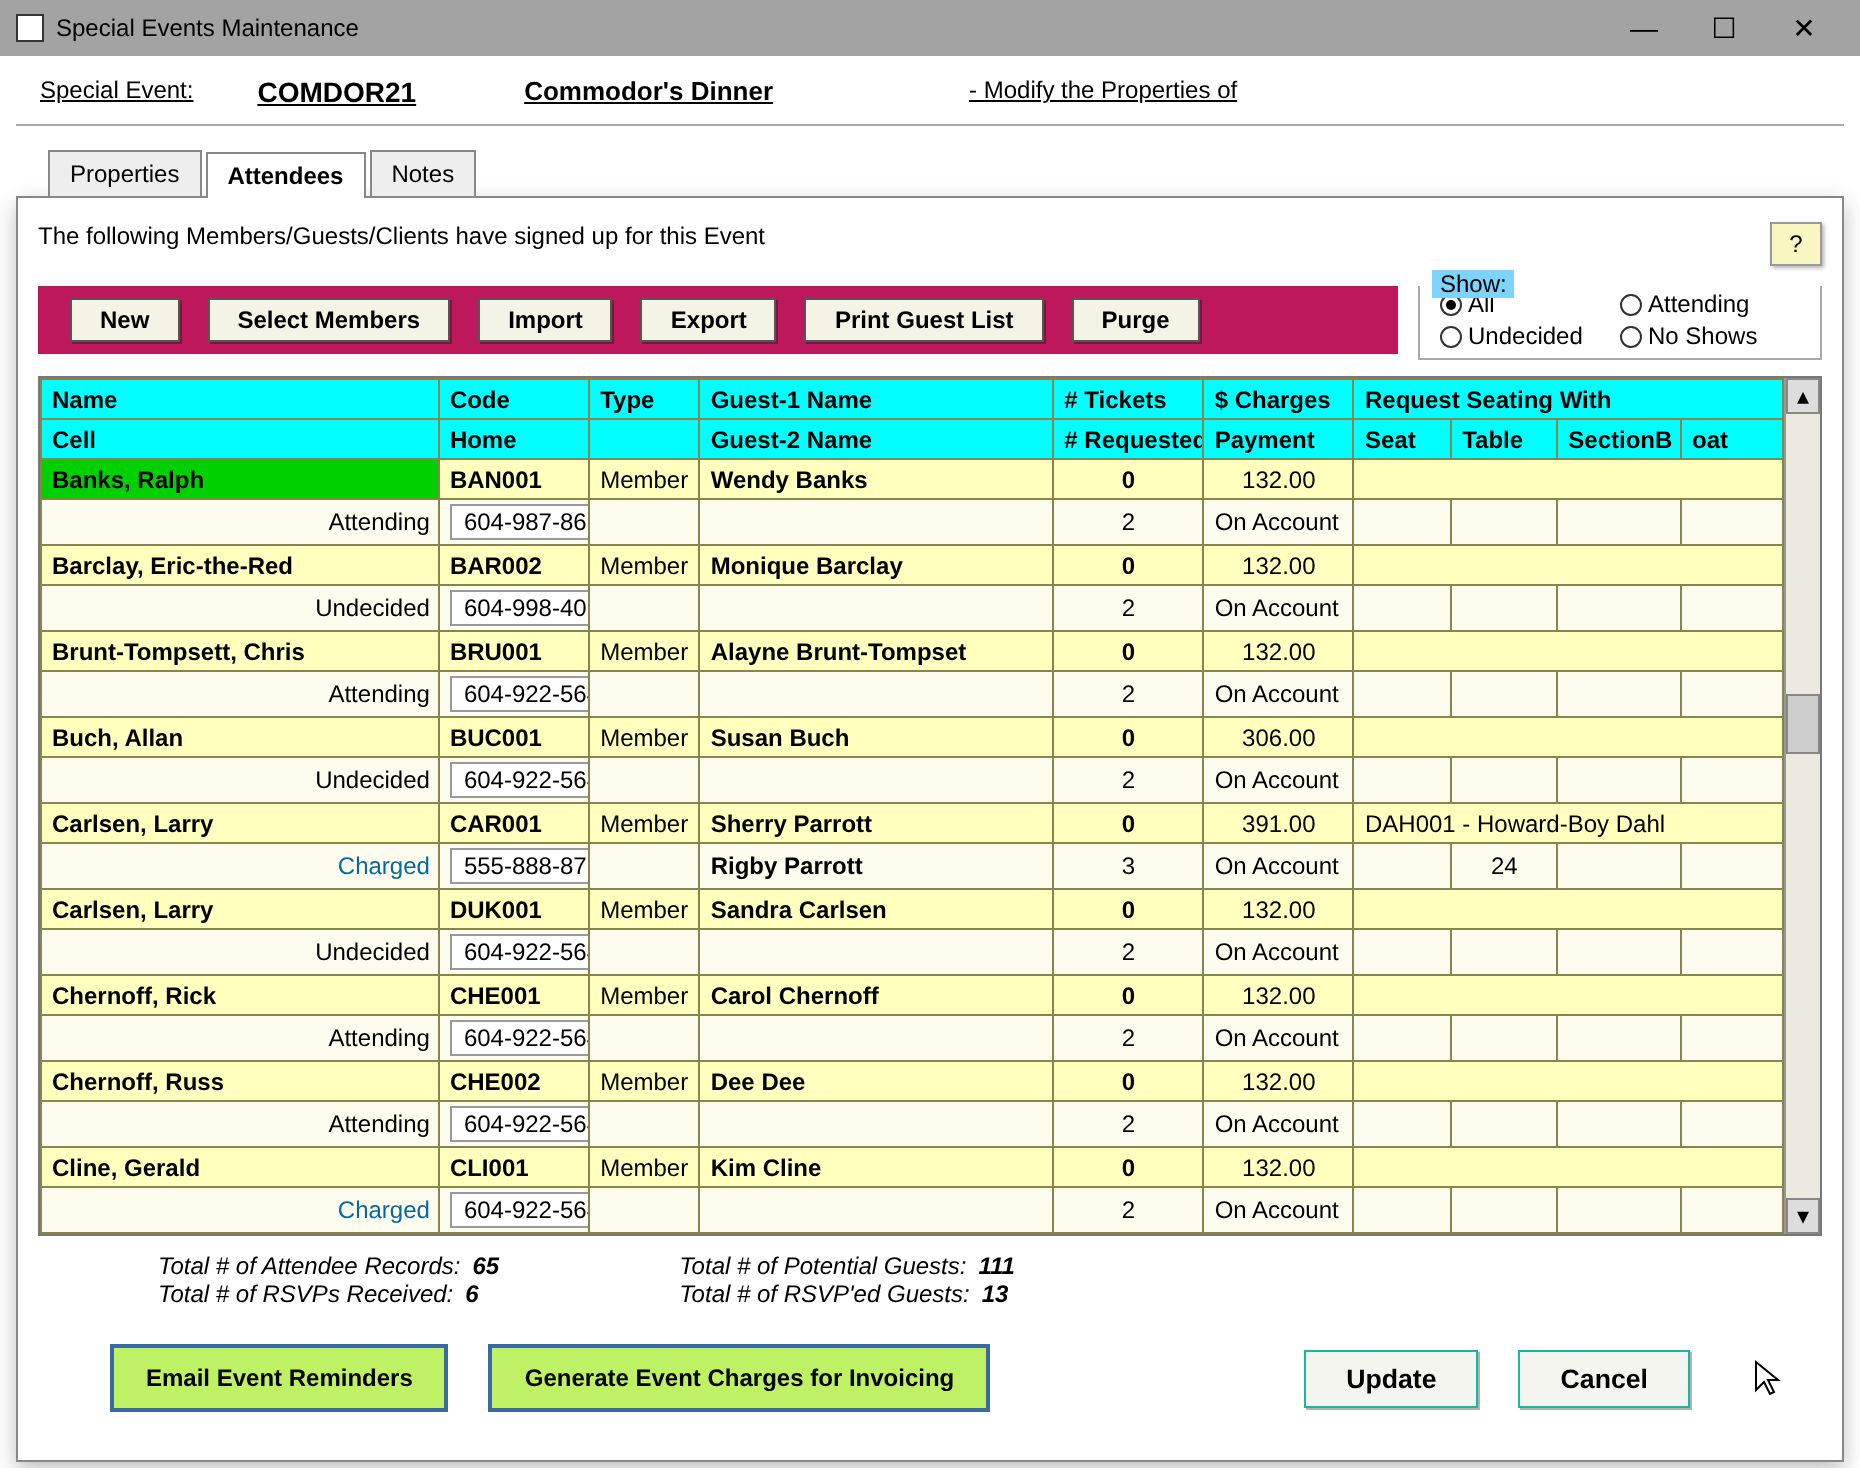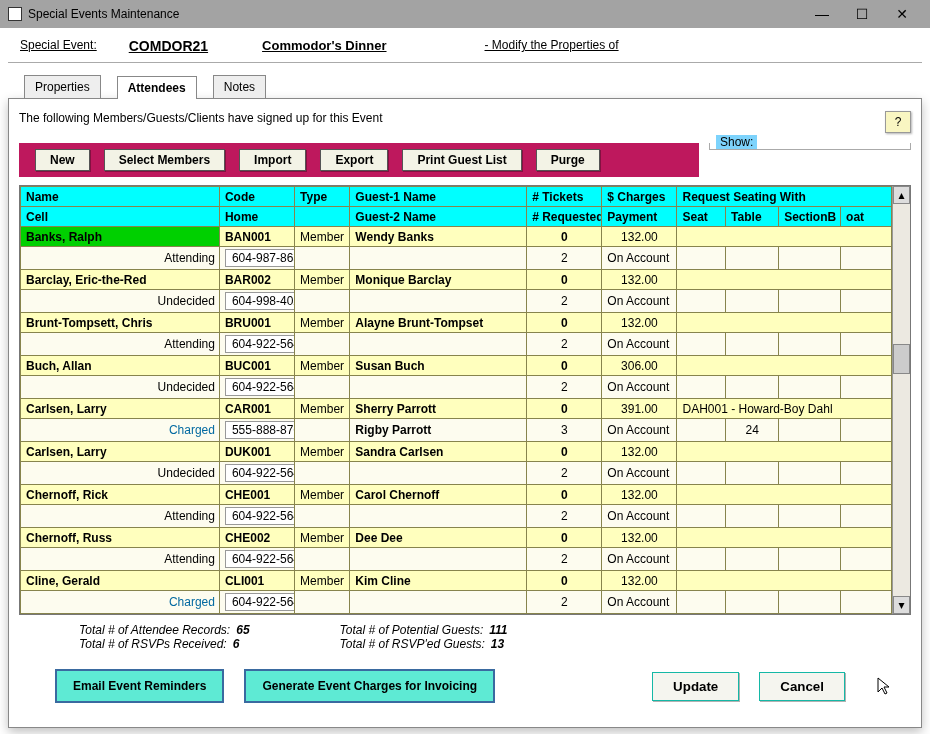--- a/index.html
+++ b/index.html
@@ -44,21 +44,21 @@
   display: flex;
   margin: 12px 0 0 24px;
   align-items: flex-end;
 }
 .tab {
   border: 1px solid #888;
   border-bottom: none;
   padding: 4px 10px;
   background: #eee;
   cursor: pointer;
-  margin-right: 16px;
+  margin-right: 2px;
   position: relative;
 }
 .tab.active {
   background: #fff;
   font-weight: bold;
   z-index: 2;
   margin-bottom: -1px;
 }
 
 .content {
@@ -189,21 +189,21 @@
 .totals div span.v { font-weight: bold; margin-left: 6px; }
 
 .button-row {
   display: flex;
   gap: 20px;
   padding: 8px 16px 14px 36px;
   align-items: center;
 }
 .big-btn {
   border: 2px solid #3a6aa0;
-  background: #5eead4;
+  background: #bef264;
   padding: 8px 16px;
   font-weight: bold;
   font-size: 12px;
   cursor: pointer;
 }
 .spacer { flex:1; }
 .plain-btn {
   border: 1px solid #14b8a6;
   background: #f5f5ef;
   padding: 6px 20px;
@@ -251,20 +251,38 @@
     <div class="toolbar">
       <button class="tb-btn">New</button>
       <button class="tb-btn">Select Members</button>
       <button class="tb-btn">Import</button>
       <button class="tb-btn">Export</button>
       <button class="tb-btn">Print Guest List</button>
       <button class="tb-btn">Purge</button>
     </div>
     <div class="show-group">
       <span class="legend">Show:</span>
+      <div class="show-opts">
+        <label class="radio checked">
+            <span class="dot"></span>
+            <span>All</span>
+          </label>
+        <label class="radio">
+            <span class="dot"></span>
+            <span>Attending</span>
+          </label>
+        <label class="radio">
+            <span class="dot"></span>
+            <span>Undecided</span>
+          </label>
+        <label class="radio">
+            <span class="dot"></span>
+            <span>No Shows</span>
+          </label>
+      </div>
     </div>
   </div>
 
   <div class="table-wrap">
     <div class="table-area">
       <table>
         <colgroup>
           <col class="col-name">
             <col class="col-code">
             <col class="col-type">

